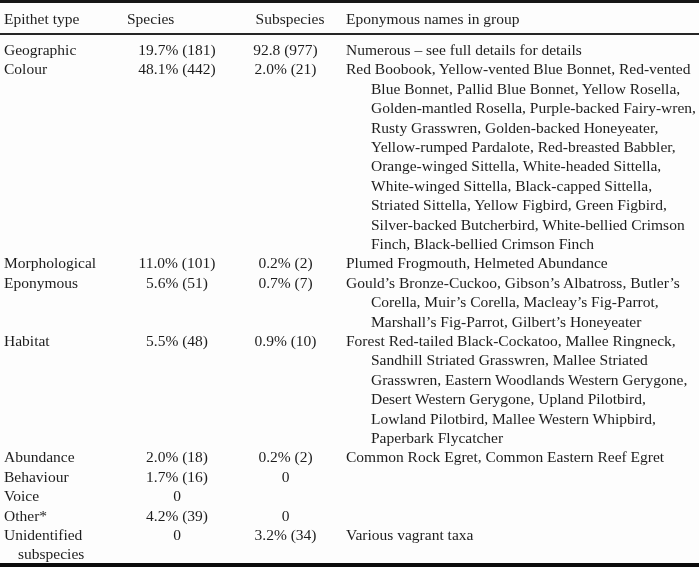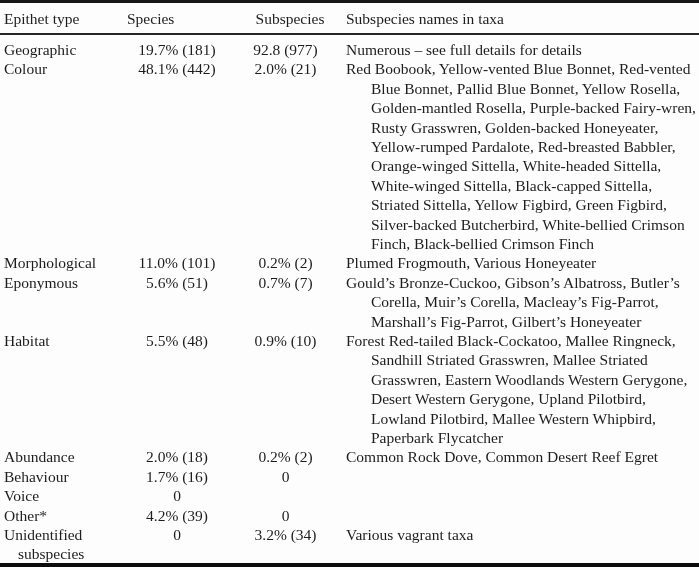--- a/index.html
+++ b/index.html
@@ -72,21 +72,21 @@
 <body>
 
 <div class="page">
 
   <div class="rule-top"></div>
 
   <div class="grid">
     <div class="th c1">Epithet type</div>
     <div class="th c2">Species</div>
     <div class="th c3">Subspecies</div>
-    <div class="th c4">Subspecies names in taxa</div>
+    <div class="th c4">Eponymous names in group</div>
   </div>
 
   <div class="rule-mid"></div>
 
   <div class="tbody">
 
     <div class="grid">
       <div class="cell c-epithet">Geographic</div>
       <div class="cell c-num">19.7% (181)</div>
       <div class="cell c-num">92.8 (977)</div>
@@ -97,42 +97,42 @@
       <div class="cell c-epithet">Colour</div>
       <div class="cell c-num">48.1% (442)</div>
       <div class="cell c-num">2.0% (21)</div>
       <div class="cell c-names">Red Boobook, Yellow-vented Blue Bonnet, Red-vented Blue Bonnet, Pallid Blue Bonnet, Yellow Rosella, Golden-mantled Rosella, Purple-backed Fairy-wren, Rusty Grasswren, Golden-backed Honeyeater, Yellow-rumped Pardalote, Red-breasted Babbler, Orange-winged Sittella, White-headed Sittella, White-winged Sittella, Black-capped Sittella, Striated Sittella, Yellow Figbird, Green Figbird, Silver-backed Butcherbird, White-bellied Crimson Finch, Black-bellied Crimson Finch</div>
     </div>
 
     <div class="grid">
       <div class="cell c-epithet">Morphological</div>
       <div class="cell c-num">11.0% (101)</div>
       <div class="cell c-num">0.2% (2)</div>
-      <div class="cell c-names">Plumed Frogmouth, Various Honeyeater</div>
+      <div class="cell c-names">Plumed Frogmouth, Helmeted Abundance</div>
     </div>
 
     <div class="grid">
       <div class="cell c-epithet">Eponymous</div>
       <div class="cell c-num">5.6% (51)</div>
       <div class="cell c-num">0.7% (7)</div>
       <div class="cell c-names">Gould’s Bronze-Cuckoo, Gibson’s Albatross, Butler’s Corella, Muir’s Corella, Macleay’s Fig-Parrot, Marshall’s Fig-Parrot, Gilbert’s Honeyeater</div>
     </div>
 
     <div class="grid">
       <div class="cell c-epithet">Habitat</div>
       <div class="cell c-num">5.5% (48)</div>
       <div class="cell c-num">0.9% (10)</div>
       <div class="cell c-names">Forest Red-tailed Black-Cockatoo, Mallee Ringneck, Sandhill Striated Grasswren, Mallee Striated Grasswren, Eastern Woodlands Western Gerygone, Desert Western Gerygone, Upland Pilotbird, Lowland Pilotbird, Mallee Western Whipbird, Paperbark Flycatcher</div>
     </div>
 
     <div class="grid">
       <div class="cell c-epithet">Abundance</div>
       <div class="cell c-num">2.0% (18)</div>
       <div class="cell c-num">0.2% (2)</div>
-      <div class="cell c-names">Common Rock Dove, Common Desert Reef Egret</div>
+      <div class="cell c-names">Common Rock Egret, Common Eastern Reef Egret</div>
     </div>
 
     <div class="grid">
       <div class="cell c-epithet">Behaviour</div>
       <div class="cell c-num">1.7% (16)</div>
       <div class="cell c-num">0</div>
       <div class="cell c-names"></div>
     </div>
 
     <div class="grid">

